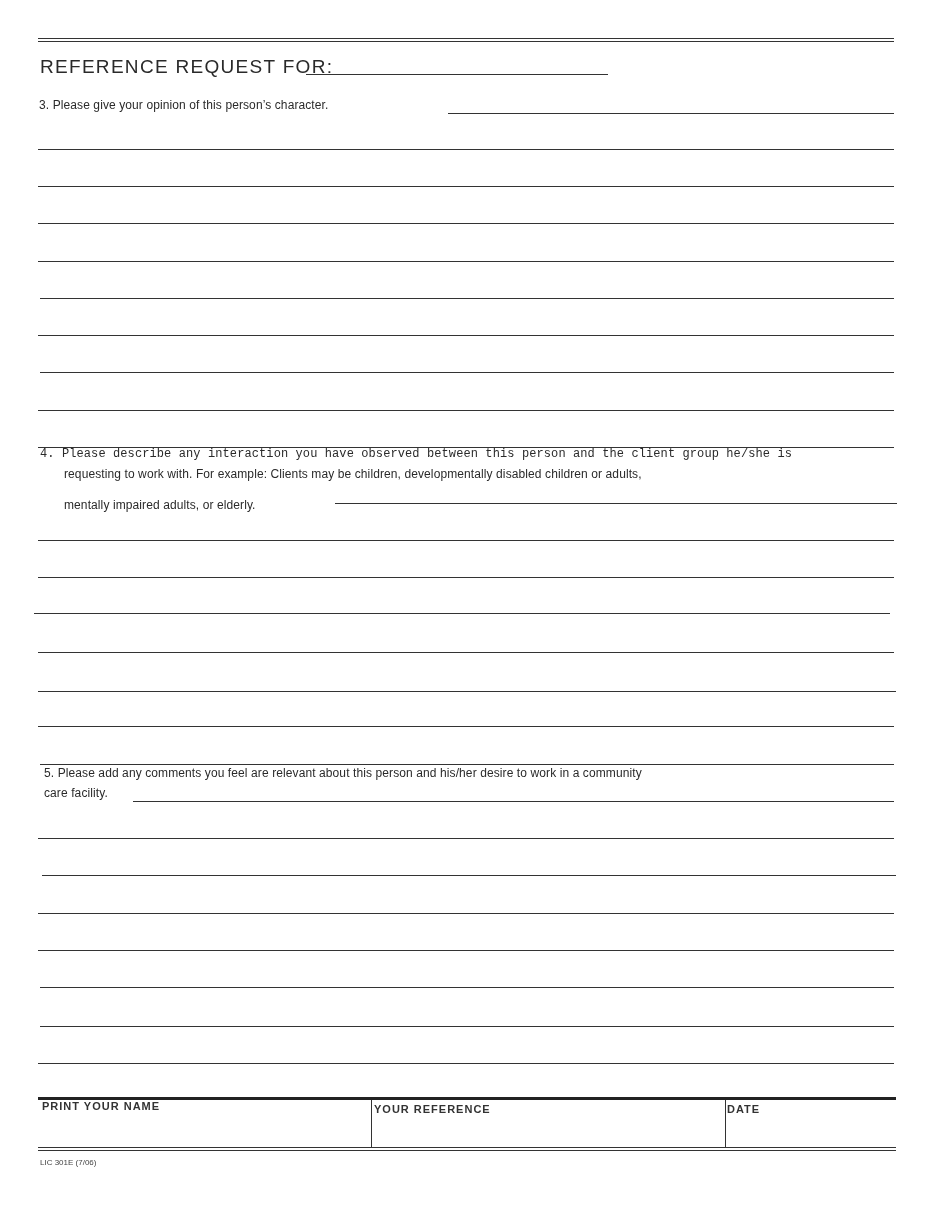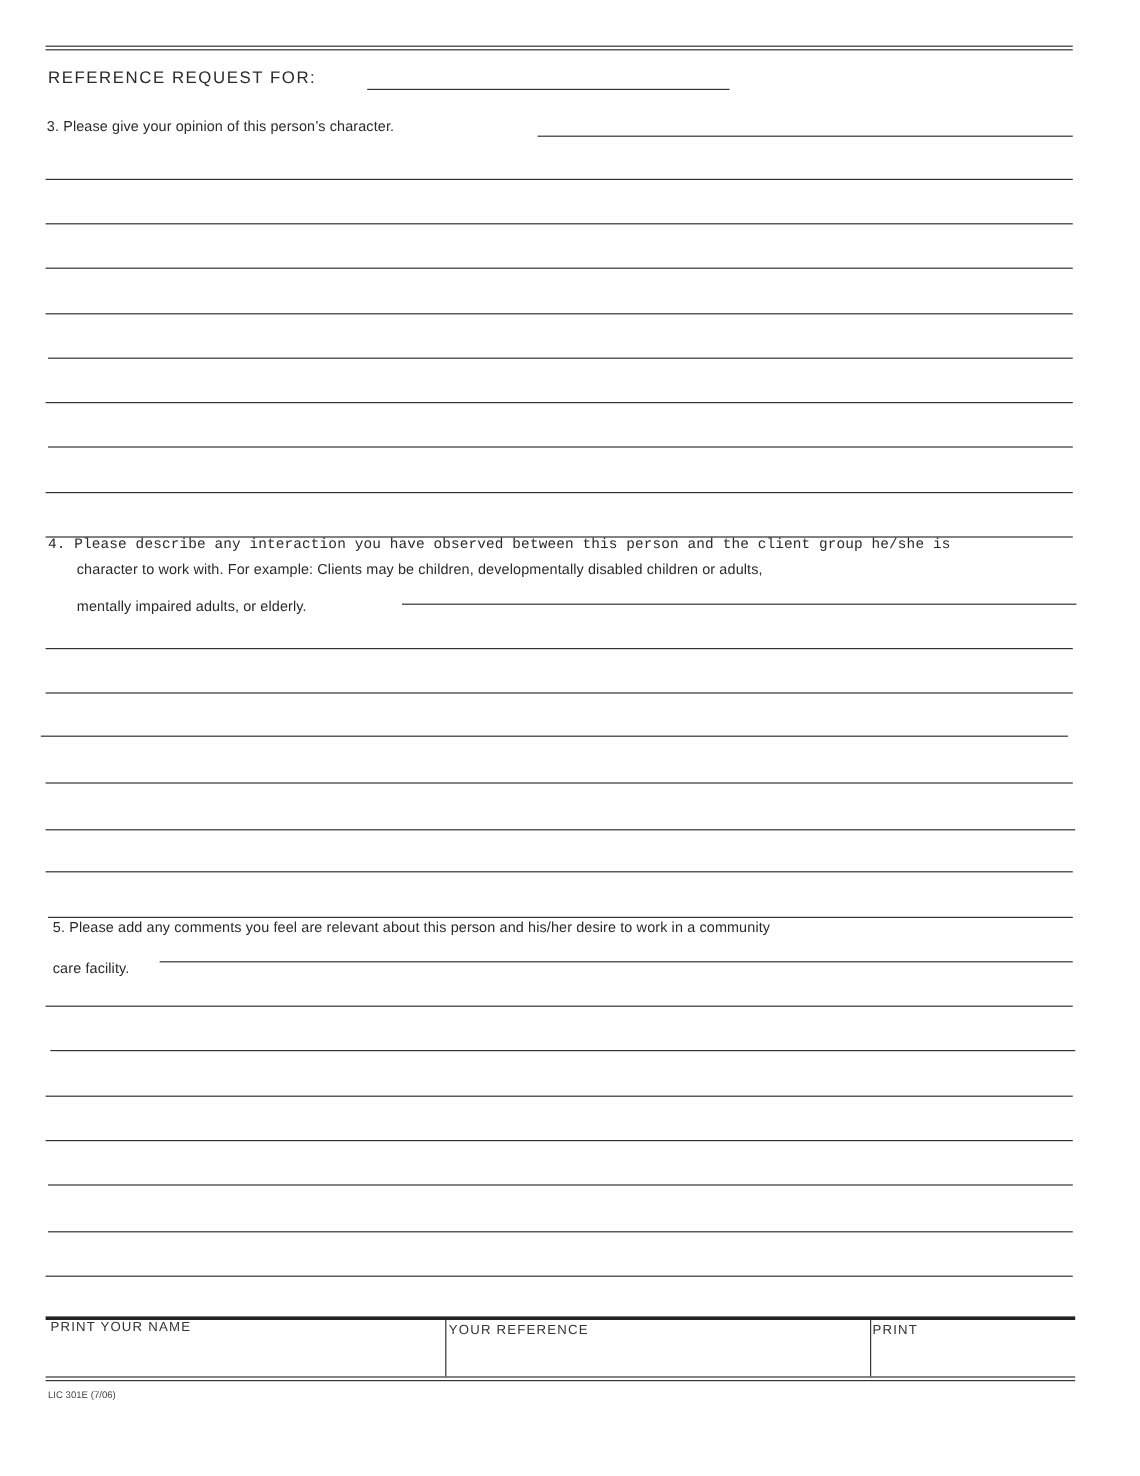--- a/index.html
+++ b/index.html
@@ -1,21 +1,21 @@
 <!DOCTYPE html>
 <html><head>
 <meta charset="utf-8">
 <style>
   html, body { margin:0; padding:0; background:#fff; }
   body { width:950px; height:1230px; position:relative; font-family:"Liberation Sans", sans-serif; color:#222; overflow:hidden; }
   .hline { position:absolute; height:0; border-top:1px solid #333; }
   .vline { position:absolute; width:0; border-left:1px solid #333; }
   .txt { position:absolute; white-space:nowrap; font-size:12px; color:#2a2a2a; letter-spacing:0.1px; }
-  .title { position:absolute; font-size:14px; letter-spacing:1.3px; color:#2a2a2a; white-space:nowrap; }
-  .small { position:absolute; font-size:11px; letter-spacing:1px; color:#333; white-space:nowrap; }
+  .title { position:absolute; font-size:19px; letter-spacing:1.3px; color:#2a2a2a; white-space:nowrap; }
+  .small { position:absolute; font-size:11px; letter-spacing:1px; color:#333; white-space:nowrap;font-weight:bold; }
   .tiny { position:absolute; font-size:8px; color:#444; white-space:nowrap; }
   .field { position:absolute; background:transparent; border:none; outline:none; }
 </style>
 </head>
 <body>
 
 <div class="hline" style="left:38px; top:38px; width:856px; border-top:1.5px solid #333;"></div>
 <div class="hline" style="left:38px; top:41px; width:856px; border-top:1.5px solid #333;"></div>
 
 <div class="title" style="left:40px; top:56px;">REFERENCE REQUEST FOR:</div>
@@ -27,47 +27,47 @@
 <div class="hline" style="left:38px; top:186px; width:856px;"></div>
 <div class="hline" style="left:38px; top:223px; width:856px;"></div>
 <div class="hline" style="left:38px; top:261px; width:856px;"></div>
 <div class="hline" style="left:40px; top:298px; width:854px;"></div>
 <div class="hline" style="left:38px; top:335px; width:856px;"></div>
 <div class="hline" style="left:40px; top:372px; width:854px;"></div>
 <div class="hline" style="left:38px; top:410px; width:856px;"></div>
 <div class="hline" style="left:38px; top:447px; width:856px;"></div>
 
 <div class="txt" style="left:40px; top:447px;font-family:Liberation Mono, monospace;">4.  Please describe any interaction you have observed between this person and the client group he/she is</div>
-<div class="txt" style="left:64px; top:467px;">character to work with.  For example:  Clients may be children, developmentally disabled children or adults,</div>
+<div class="txt" style="left:64px; top:467px;">requesting to work with.  For example:  Clients may be children, developmentally disabled children or adults,</div>
 <div class="txt" style="left:64px; top:498px;">mentally impaired adults, or elderly.</div>
 <div class="hline" style="left:335px; top:503px; width:562px;"></div>
 <div class="hline" style="left:38px; top:540px; width:856px;"></div>
 <div class="hline" style="left:38px; top:577px; width:856px;"></div>
 <div class="hline" style="left:34px; top:613px; width:856px;"></div>
 <div class="hline" style="left:38px; top:652px; width:856px;"></div>
 <div class="hline" style="left:38px; top:691px; width:858px;"></div>
 <div class="hline" style="left:38px; top:726px; width:856px;"></div>
 <div class="hline" style="left:40px; top:764px; width:854px;"></div>
 
 <div class="txt" style="left:44px; top:766px;">5.  Please add any comments you feel are relevant about this person and his/her desire to work in a community</div>
-<div class="txt" style="left:44px; top:786px;margin-top:14px;">care facility.</div>
+<div class="txt" style="left:44px; top:786px;">care facility.</div>
 <div class="hline" style="left:133px; top:801px; width:761px;"></div>
 <div class="hline" style="left:38px; top:838px; width:856px;"></div>
 <div class="hline" style="left:42px; top:875px; width:854px;"></div>
 <div class="hline" style="left:38px; top:913px; width:856px;"></div>
 <div class="hline" style="left:38px; top:950px; width:856px;"></div>
 <div class="hline" style="left:40px; top:987px; width:854px;"></div>
 <div class="hline" style="left:40px; top:1026px; width:854px;"></div>
 <div class="hline" style="left:38px; top:1063px; width:856px;"></div>
 
 <div class="hline" style="left:38px; top:1097px; width:858px; border-top:3px solid #222;"></div>
 <div class="small" style="left:42px; top:1100px;">PRINT YOUR NAME</div>
 <div class="field" style="left:38px; top:1114px; width:332px; height:32px;"></div>
 <div class="vline" style="left:371px; top:1100px; height:47px;"></div>
 <div class="small" style="left:374px; top:1103px;">YOUR REFERENCE</div>
 <div class="field" style="left:372px; top:1118px; width:352px; height:28px;"></div>
 <div class="vline" style="left:725px; top:1100px; height:47px;"></div>
-<div class="small" style="left:727px; top:1103px;">PRINT</div>
+<div class="small" style="left:727px; top:1103px;">DATE</div>
 <div class="field" style="left:726px; top:1118px; width:168px; height:28px;"></div>
 <div class="hline" style="left:38px; top:1147px; width:858px; border-top:1.5px solid #333;"></div>
 <div class="hline" style="left:38px; top:1150px; width:858px; border-top:1.5px solid #333;"></div>
 
 <div class="tiny" style="left:40px; top:1158px;">LIC 301E (7/06)</div>
 
 </body></html>

